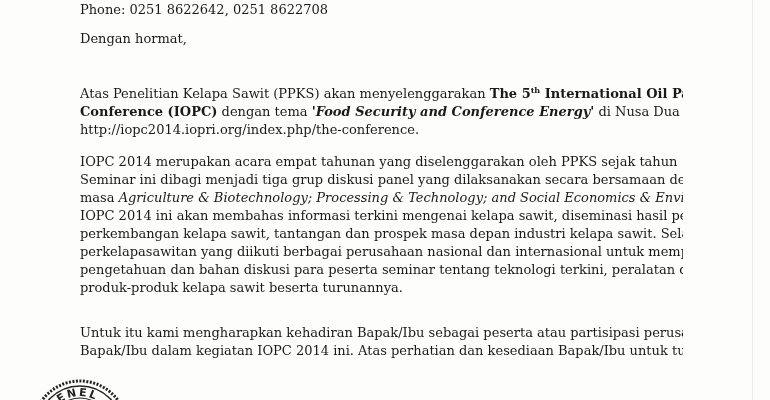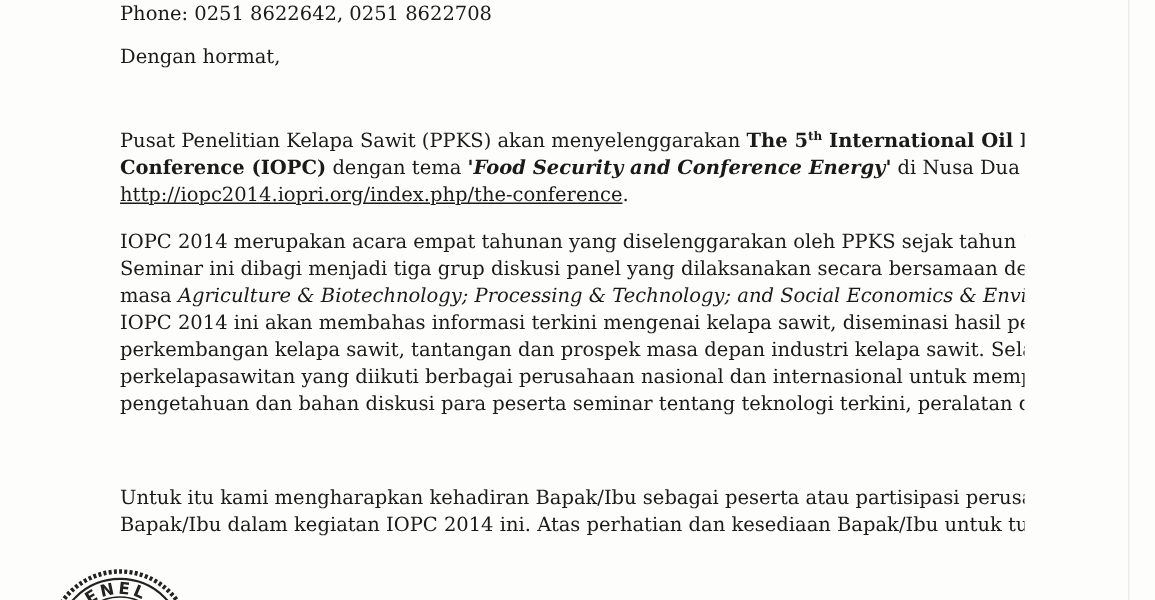--- a/index.html
+++ b/index.html
@@ -10,48 +10,49 @@
     color: #1a1a1a;
   }
   .page { position: absolute; left: 0; top: 0; width: 638px; height: 400px; }
   .edge-line { position: absolute; left: 752px; top: 0; width: 1px; height: 400px; background: #ececec; }
   .line { position: absolute; left: 80px; font-size: 13px; white-space: nowrap; line-height: 17px; }
   .para { position: absolute; left: 80px; width: 603px; font-size: 13px; line-height: 18px; text-align: justify; }
   .para .ln { display: block; text-align: justify; text-align-last: justify; white-space: nowrap; overflow: hidden; }
   .para .ln.last { text-align-last: left; }
   b { font-weight: bold; }
   i { font-style: italic; }
-  .link { text-decoration: underline; }
+  .link { }
   sup { font-size: 8px; vertical-align: 5px; }
   .stamp { position: absolute; left: 30px; top: 378px; width: 100px; height: 100px; }
 </style>
 </head>
 <body>
 
 <div class="page">
   <div class="edge-line"></div>
 
   <div class="line" style="top:1px;">Phone: 0251 8622642, 0251 8622708</div>
 
   <div class="line" style="top:30px;">Dengan hormat,</div>
 
   <div class="para" style="top:81px;">
-    <span class="ln"><span>Pusat Penelitian Kelapa Sawit (PPKS) akan menyelenggarakan </span><b><span>The 5</span><sup>th</sup><span> International Oil Palm</span></b></span>
+    <span class="ln"><span>Atas Penelitian Kelapa Sawit (PPKS) akan menyelenggarakan </span><b><span>The 5</span><sup>th</sup><span> International Oil Palm</span></b></span>
     <span class="ln"><b>Conference (IOPC)</b><span> dengan tema </span><b><i>'Food Security and Conference Energy'</i></b><span> di Nusa Dua – Bali pada</span></span>
     <span class="ln last"><span class="link">http://iopc2014.iopri.org/index.php/the-conference</span><span>.</span></span>
   </div>
 
   <div class="para" style="top:153px;">
     <span class="ln">IOPC 2014 merupakan acara empat tahunan yang diselenggarakan oleh PPKS sejak tahun 1998.</span>
     <span class="ln">Seminar ini dibagi menjadi tiga grup diskusi panel yang dilaksanakan secara bersamaan dengan</span>
     <span class="ln"><span>masa </span><i>Agriculture &amp; Biotechnology; Processing &amp; Technology; and Social Economics &amp; Environment.</i></span>
     <span class="ln">IOPC 2014 ini akan membahas informasi terkini mengenai kelapa sawit, diseminasi hasil penelitian,</span>
     <span class="ln">perkembangan kelapa sawit, tantangan dan prospek masa depan industri kelapa sawit. Selain itu,</span>
     <span class="ln">perkelapasawitan yang diikuti berbagai perusahaan nasional dan internasional untuk memperbarui</span>
     <span class="ln">pengetahuan dan bahan diskusi para peserta seminar tentang teknologi terkini, peralatan dan</span>
+    <span class="ln last">produk-produk kelapa sawit beserta turunannya.</span>
   </div>
 
   <div class="para" style="top:324px;">
     <span class="ln">Untuk itu kami mengharapkan kehadiran Bapak/Ibu sebagai peserta atau partisipasi perusahaan</span>
     <span class="ln">Bapak/Ibu dalam kegiatan IOPC 2014 ini. Atas perhatian dan kesediaan Bapak/Ibu untuk turut</span>
   </div>
 
   <svg class="stamp" viewBox="0 0 100 100">
     <circle cx="50" cy="50" r="47" fill="none" stroke="#222" stroke-width="3" stroke-dasharray="2 1.5"></circle>
     <circle cx="50" cy="50" r="42" fill="none" stroke="#222" stroke-width="1.5"></circle>

